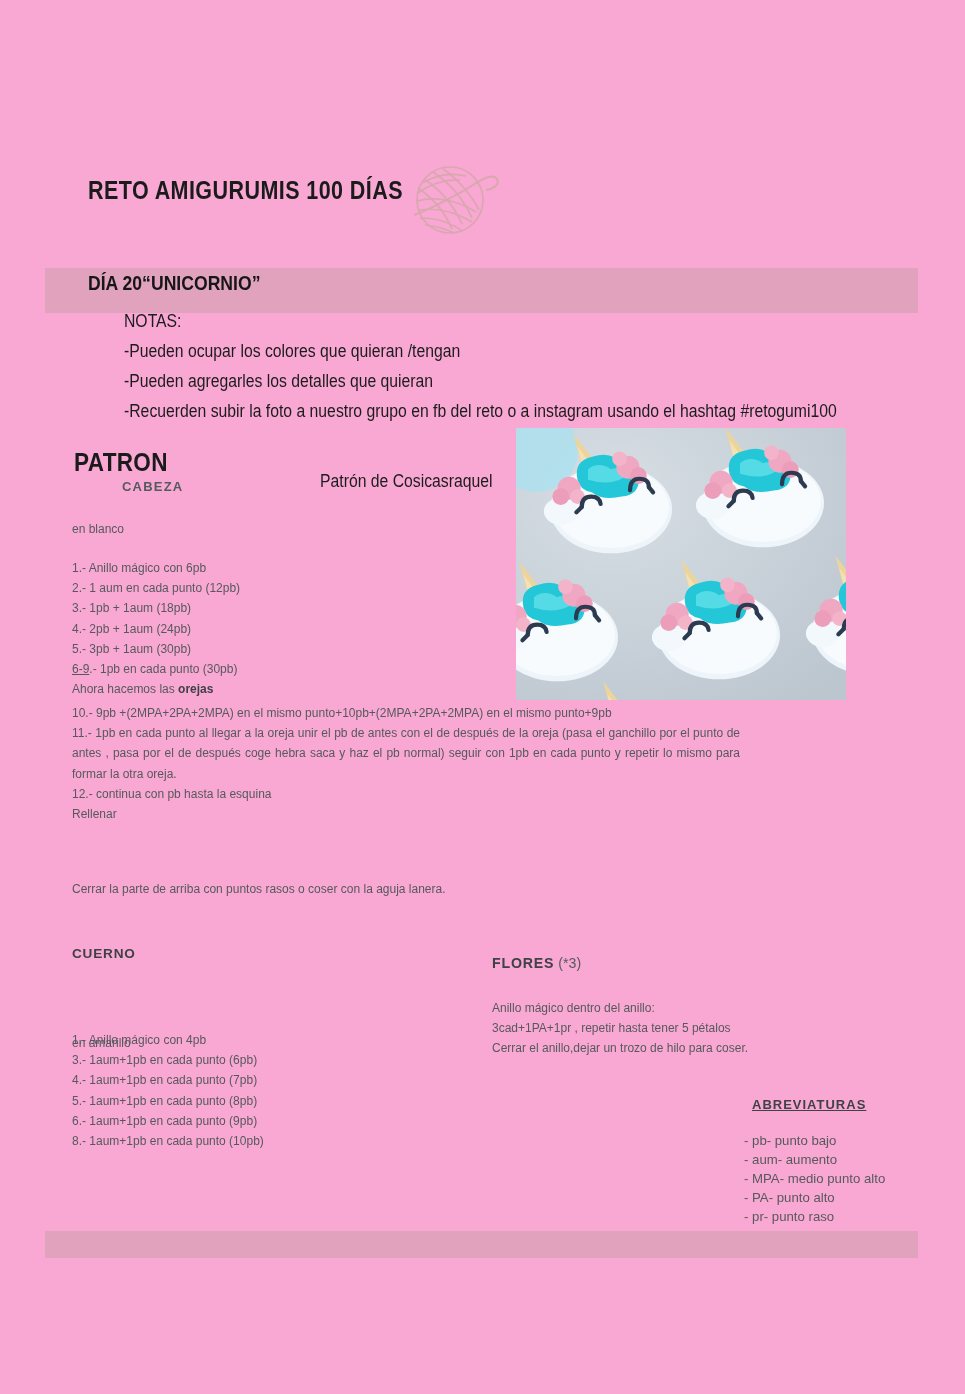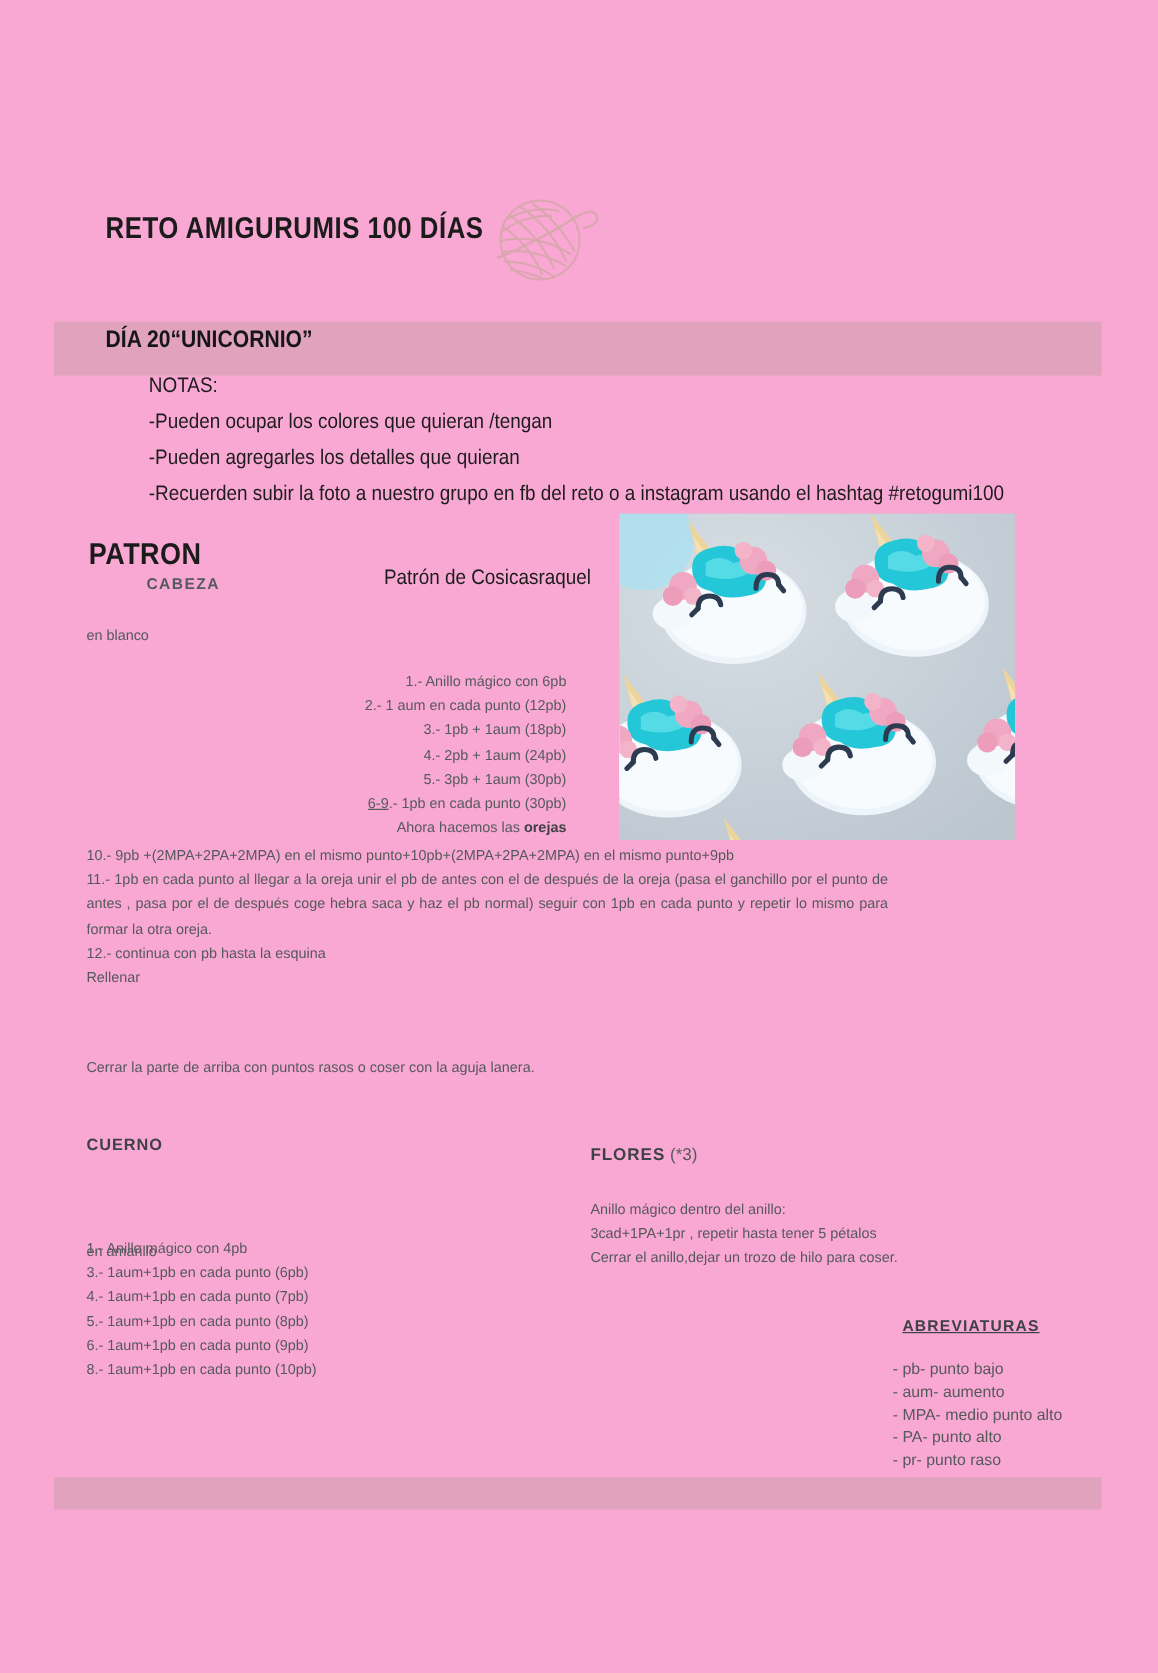--- a/index.html
+++ b/index.html
@@ -146,21 +146,21 @@
     position: absolute;
     left: 72px;
     top: 519px;
   }
   .head-rows {
     position: absolute;
     left: 72px;
     top: 558px;
     width: 400px;
   }
-  .head-rows .row { white-space: nowrap; text-align: right; }
+  .head-rows .row { white-space: nowrap; }
   .head-rows .u { text-decoration: underline; }
   .head-rows b { color: #3e4145; font-weight: bold; }
 
   .head-para {
     position: absolute;
     left: 72px;
     top: 703px;
     width: 668px;
     text-align: justify;
   }

